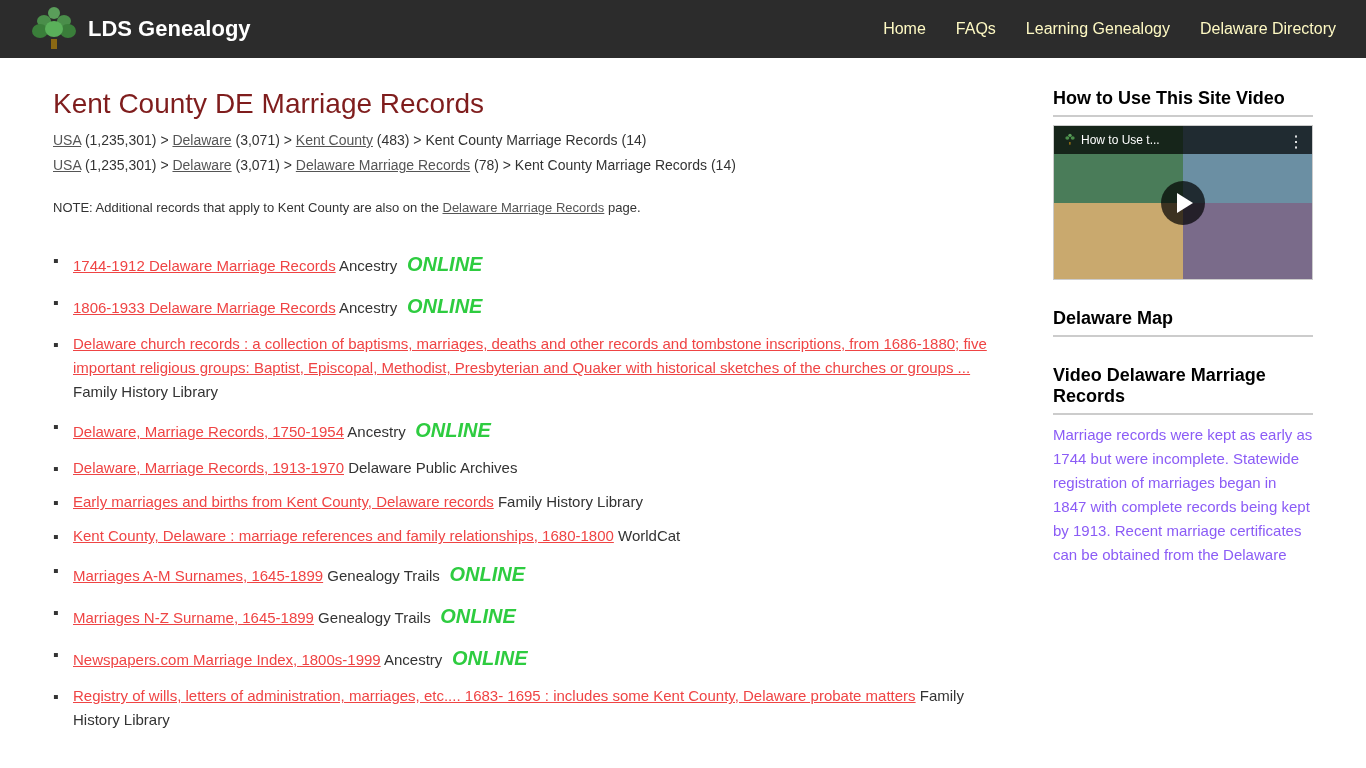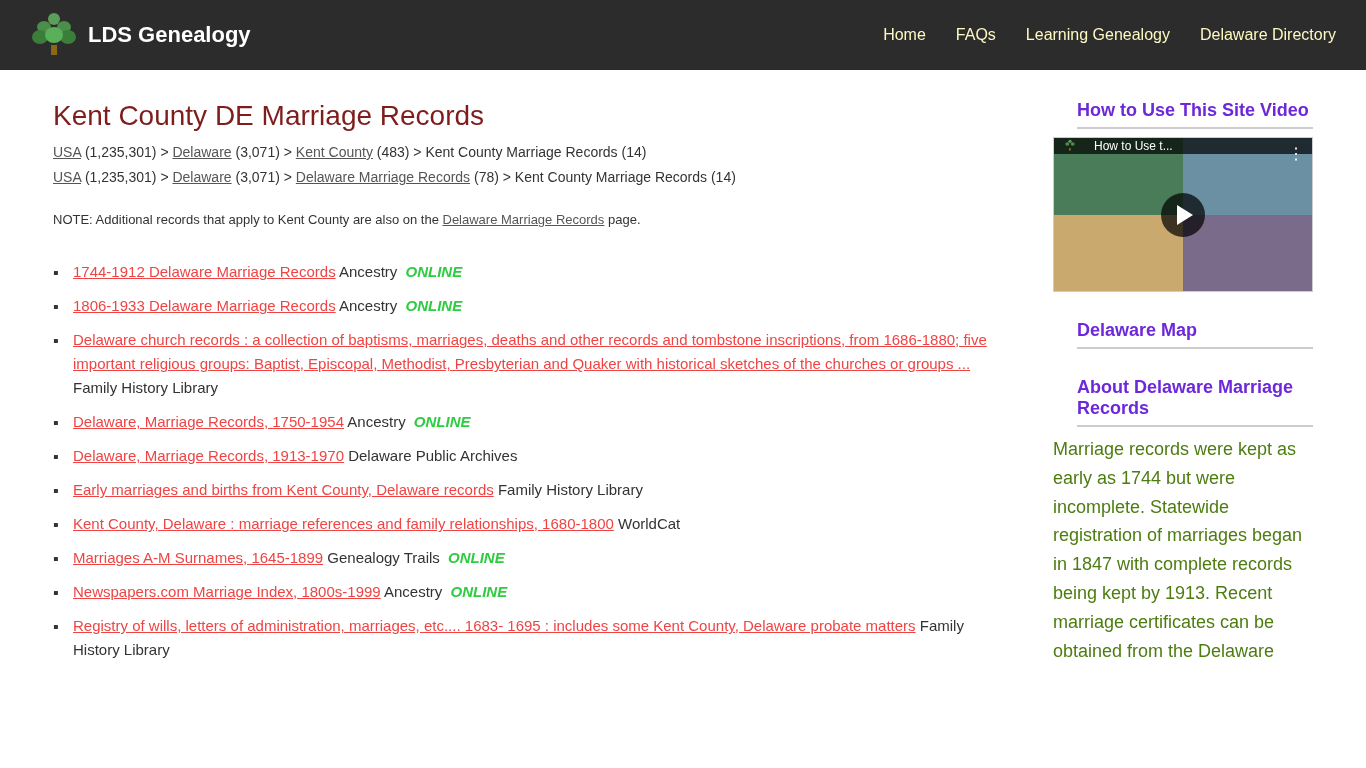--- a/index.html
+++ b/index.html
@@ -4,21 +4,21 @@
   <style>
     * { margin: 0; padding: 0; box-sizing: border-box; }
     body { font-family: Georgia, 'Times New Roman', serif; font-size: 16px; color: #333; background: #fff; }
 
     
     .nav-bar {
       background: #2c2c2c;
       display: flex;
       align-items: center;
       padding: 0 30px;
-      height: 70px;
+      height: 58px;
     }
     .nav-logo {
       display: flex;
       align-items: center;
       gap: 10px;
       text-decoration: none;
     }
     .nav-logo-icon {
       width: 48px;
       height: 48px;
@@ -112,61 +112,60 @@
       font-size: 16px;
     }
     .records-list li a {
       color: #ef4444;
       text-decoration: underline;
     }
     .records-list li .online-badge {
       color: #2ecc40;
       font-style: italic;
       font-weight: bold;
-      font-size: 15px;
+      font-size: 20px;
       margin-left: 4px;
     }
     .source-label {
       color: #333;
       font-style: normal;
     }
 
     
     .sidebar-section {
       margin-bottom: 28px;
     }
     .sidebar-section-title {
       font-size: 18px;
       font-weight: bold;
       font-family: Arial, sans-serif;
-      color: #6d28d9;
+      color: #000000;
       margin-bottom: 8px;
       padding-bottom: 6px;
       border-bottom: 2px solid #ccc;
-      margin-left: 24px;
     }
     .video-thumb {
       width: 100%;
       height: 155px;
       background: #1a1a2e;
       position: relative;
       cursor: pointer;
       overflow: hidden;
       border: 1px solid #ccc;
     }
     .video-overlay-top {
       position: absolute;
       top: 0; left: 0; right: 0;
       background: rgba(0,0,0,0.7);
       color: #fff;
       font-size: 12px;
-      padding: 0 8px;
+      padding: 6px 8px;
       display: flex;
       align-items: center;
-      gap: 16px;
+      gap: 3px;
       font-family: Arial, sans-serif;
     }
     .video-bg {
       width: 100%;
       height: 100%;
       position: relative;
       display: grid;
       grid-template-columns: 1fr 1fr;
     }
     .video-bg-cell {
@@ -214,24 +213,24 @@
       display: flex;
       justify-content: center;
     }
     .map-caption {
       font-size: 13px;
       font-family: Arial, sans-serif;
       color: #333;
       margin-top: 6px;
     }
     .sidebar-text {
-      font-size: 18px;
+      font-size: 15px;
       font-family: Arial, sans-serif;
       line-height: 1.6;
-      color: #4d7c0f;
+      color: #8b5cf6;
     }
   </style>
 </head>
 <body>
 
 <nav>
   <div class="nav-bar">
     <a class="nav-logo" href="#">
       <svg class="nav-logo-icon" viewBox="0 0 48 48">
         <circle cx="24" cy="8" r="6" fill="#5a9e5a"></circle>
@@ -285,20 +284,21 @@
 
     <ul class="records-list" id="records-list">
     <li><a href="#">1744-1912 Delaware Marriage Records</a><span class="source-label"> Ancestry</span><span class="online-badge"> ONLINE</span></li>
         <li><a href="#">1806-1933 Delaware Marriage Records</a><span class="source-label"> Ancestry</span><span class="online-badge"> ONLINE</span></li>
         <li><a href="#">Delaware church records : a collection of baptisms, marriages, deaths and other records and tombstone inscriptions, from 1686-1880; five important religious groups: Baptist, Episcopal, Methodist, Presbyterian and Quaker with historical sketches of the churches or groups ...</a><span class="source-label"> Family History Library</span></li>
         <li><a href="#">Delaware, Marriage Records, 1750-1954</a><span class="source-label"> Ancestry</span><span class="online-badge"> ONLINE</span></li>
         <li><a href="#">Delaware, Marriage Records, 1913-1970</a><span class="source-label"> Delaware Public Archives</span></li>
         <li><a href="#">Early marriages and births from Kent County, Delaware records</a><span class="source-label"> Family History Library</span></li>
         <li><a href="#">Kent County, Delaware : marriage references and family relationships, 1680-1800</a><span class="source-label"> WorldCat</span></li>
         <li><a href="#">Marriages A-M Surnames, 1645-1899</a><span class="source-label"> Genealogy Trails</span><span class="online-badge"> ONLINE</span></li>
+        <li><a href="#">Marriages N-Z Surname, 1645-1899</a><span class="source-label"> Genealogy Trails</span><span class="online-badge"> ONLINE</span></li>
         <li><a href="#">Newspapers.com Marriage Index, 1800s-1999</a><span class="source-label"> Ancestry</span><span class="online-badge"> ONLINE</span></li>
         <li><a href="#">Registry of wills, letters of administration, marriages, etc.... 1683- 1695 : includes some Kent County, Delaware probate matters</a><span class="source-label"> Family History Library</span></li>
       </ul>
   </main>
 
   <aside class="sidebar">
 
     <div class="sidebar-section">
       <div class="sidebar-section-title">How to Use This Site Video</div>
       <div class="video-thumb">
@@ -320,18 +320,18 @@
         </div>
         <div class="play-btn"></div>
       </div>
     </div>
 
     <div class="sidebar-section">
       <div class="sidebar-section-title">Delaware Map</div>
     </div>
 
     <div class="sidebar-section">
-      <div class="sidebar-section-title">About Delaware Marriage Records</div>
+      <div class="sidebar-section-title">Video Delaware Marriage Records</div>
       <p class="sidebar-text">Marriage records were kept as early as 1744 but were incomplete. Statewide registration of marriages began in 1847 with complete records being kept by 1913. Recent marriage certificates can be obtained from the Delaware</p>
     </div>
 
   </aside>
 </div>
 
 </body></html>

